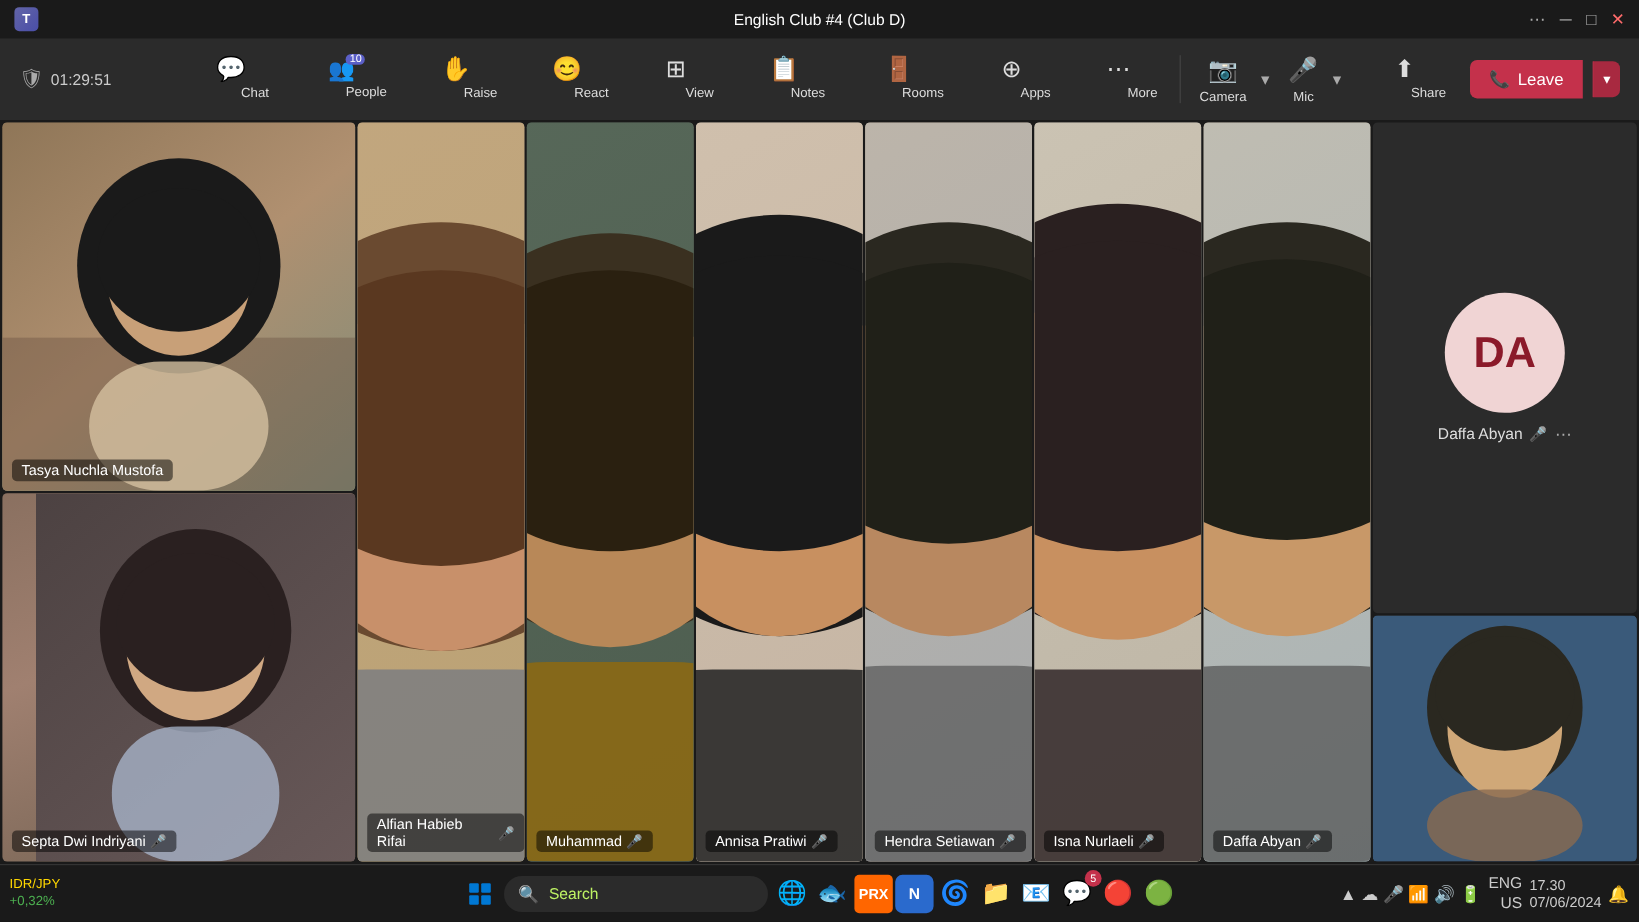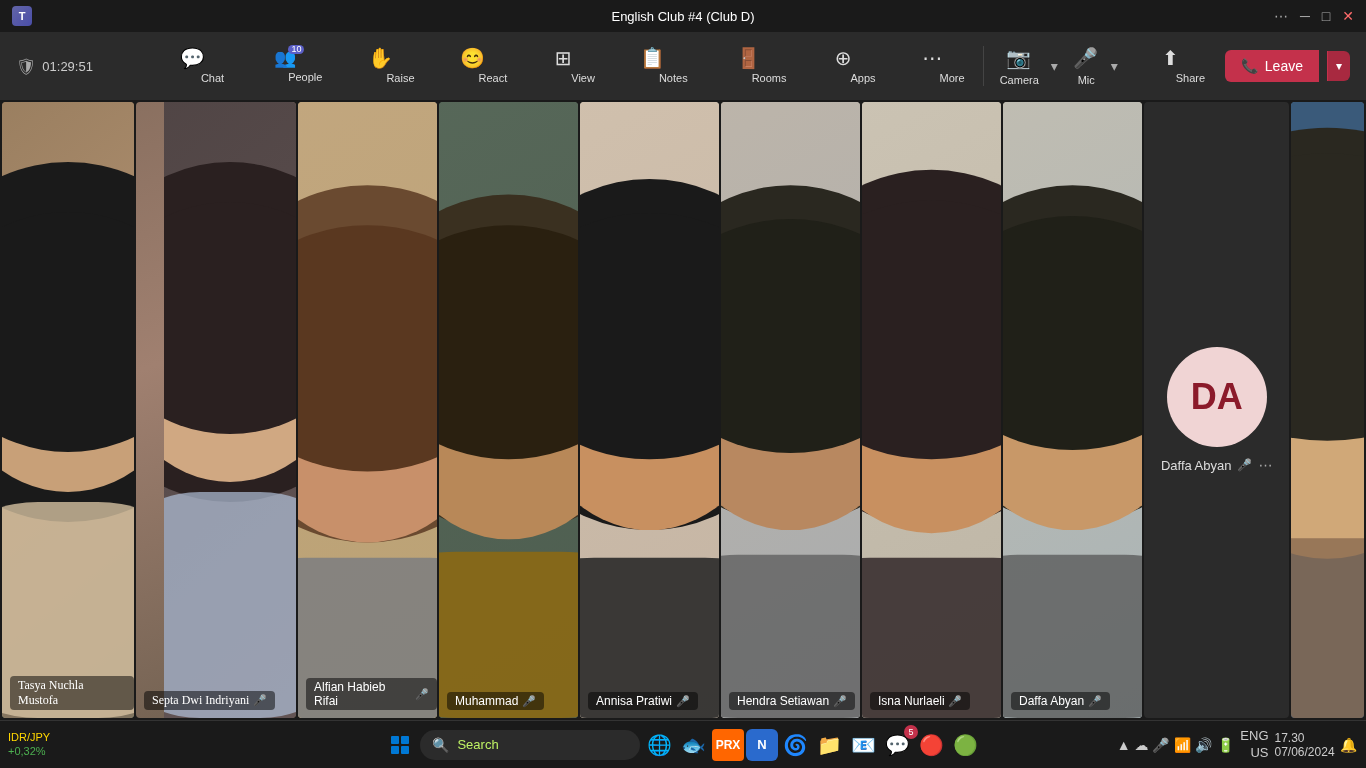--- a/index.html
+++ b/index.html
@@ -179,43 +179,42 @@
       display: flex;
       height: calc(768px - 32px - 68px - 48px);
       background: #1a1a1a;
       gap: 2px;
       padding: 2px;
     }
 
     
     .col-left {
       display: flex;
-      flex-direction: row;
+      flex-direction: column;
       gap: 2px;
       width: 294px;
       flex-shrink: 0;
-      font-family: Liberation Serif, serif;
     }
 
     
     .col-center {
       display: flex;
       gap: 2px;
       flex: 1;
     }
     .col-center-row {
       display: flex;
       gap: 2px;
       flex: 1;
     }
 
     
     .col-right {
       display: flex;
-      flex-direction: row;
+      flex-direction: column;
       gap: 2px;
       width: 220px;
       flex-shrink: 0;
     }
 
     .video-tile {
       position: relative;
       background: #2a2a2a;
       overflow: hidden;
       border-radius: 4px;

